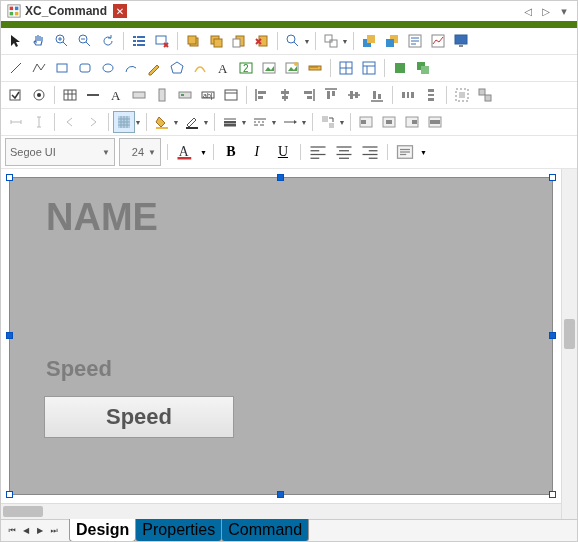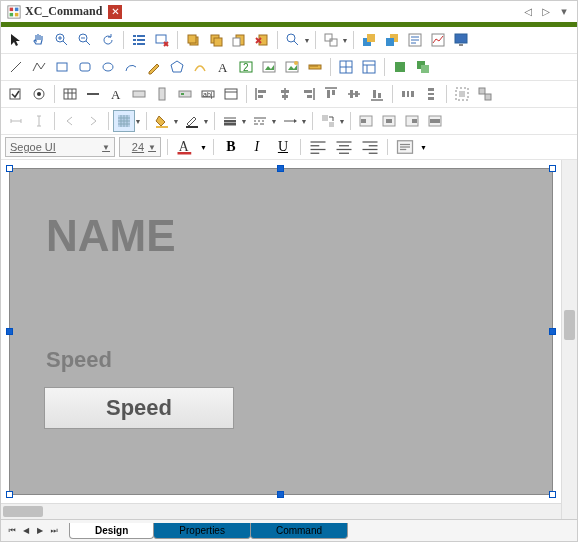--- a/index.html
+++ b/index.html
@@ -1,32 +1,32 @@
 <!DOCTYPE html>
 <html><head>
 <meta charset="utf-8">
 <style>
 * { box-sizing: border-box; margin: 0; padding: 0; }
 body { font-family: "Segoe UI", Tahoma, sans-serif; font-size: 11px; background: #fff; width: 578px; height: 542px; display: flex; flex-direction: column; border: 1px solid #ccc; overflow: hidden; }
-.titlebar { display: flex; align-items: center; padding: 3px 6px; border-bottom: 5px solid #4d7c0f; font-family: Liberation Serif, serif; }
+.titlebar { display: flex; align-items: flex-end; padding: 3px 6px; border-bottom: 7px solid #4d7c0f; }
 .titlebar .appicon { width: 14px; height: 14px; margin-right: 4px; display: inline-flex; }
 .titlebar .title { font-weight: bold; color: #333; font-size: 12px; }
 .titlebar .close { width: 14px; height: 14px; background: #c0392b; margin-left: 6px; display: flex; align-items: center; justify-content: center; color: #fff; font-size: 10px; cursor: pointer; }
 .titlebar .spacer { flex: 1; }
 .titlebar .navarrow { width: 14px; height: 14px; margin-left: 4px; color: #666; display: flex; align-items: center; justify-content: center; cursor: pointer; font-size: 10px; }
 .titlebar .menudots { width: 14px; height: 14px; margin-left: 4px; color: #666; display: flex; align-items: center; justify-content: center; cursor: pointer; }
 
 .toolbar { display: flex; flex-wrap: wrap; padding: 2px 4px; border-bottom: 1px solid #e5e5e5; gap: 1px; align-items: center; }
 .toolbar .tbtn { width: 22px; height: 22px; display: inline-flex; align-items: center; justify-content: center; border: 1px solid transparent; cursor: pointer; }
 .toolbar .sep { width: 1px; height: 18px; background: #d0d0d0; margin: 0 3px; }
 .toolbar .tbtn svg { width: 16px; height: 16px; }
 .toolbar .drop { width: 8px; display: inline-flex; align-items: center; justify-content: center; font-size: 7px; color: #555; margin-left: -2px; }
 
 .fontbar { display: flex; align-items: center; padding: 2px 4px; border-bottom: 1px solid #e5e5e5; gap: 4px; }
-.fontbar .combo { height: 20px; border: 1px solid #bbb; background: #f7f7f7; display: flex; align-items: center; padding: 0 4px; font-size: 11px; color: #666; text-decoration: underline; }
+.fontbar .combo { height: 28px; border: 1px solid #bbb; background: #f7f7f7; display: flex; align-items: center; padding: 0 4px; font-size: 11px; color: #666; }
 .fontbar .combo .val { flex: 1; }
 .fontbar .combo .arr { font-size: 8px; color: #666; margin-left: 4px; }
 .fontbar .fname { width: 110px; }
 .fontbar .fsize { width: 42px; text-align: right; }
 .fontbar .tbtn { width: 22px; height: 20px; display: inline-flex; align-items: center; justify-content: center; border: 1px solid transparent; cursor: pointer; }
 .fontbar .sep { width: 1px; height: 16px; background: #d0d0d0; margin: 0 2px; }
 .fontbar .bold { font-weight: bold; font-family: 'Times New Roman', serif; font-size: 14px; }
 .fontbar .italic { font-style: italic; font-family: 'Times New Roman', serif; font-size: 14px; }
 .fontbar .uline { text-decoration: underline; font-family: 'Times New Roman', serif; font-size: 14px; }
 
@@ -36,30 +36,30 @@
 .scroll-h { position: absolute; left: 0; right: 16px; bottom: 0; height: 16px; background: #f0f0f0; border-top: 1px solid #ddd; }
 .scroll-h .thumb { position: absolute; left: 2px; top: 2px; bottom: 2px; width: 40px; background: #c0c0c0; border-radius: 2px; }
 .canvas-area { position: absolute; left: 0; top: 0; right: 16px; bottom: 16px; padding: 8px; }
 .design-surface { width: 100%; height: 100%; background-color: #b0b0b0; background-image: radial-gradient(#888 0.6px, transparent 0.6px); background-size: 6px 6px; position: relative; border: 1px solid #888; }
 .sel-handle { position: absolute; width: 7px; height: 7px; background: #fff; border: 1px solid #0050c0; }
 .sel-handle.blue { background: #1060d0; }
 .sh-tl { top: -4px; left: -4px; } .sh-tr { top: -4px; right: -4px; } .sh-bl { bottom: -4px; left: -4px; } .sh-br { bottom: -4px; right: -4px; }
 .sh-t { top: -4px; left: 50%; margin-left: -4px; } .sh-b { bottom: -4px; left: 50%; margin-left: -4px; }
 .sh-l { left: -4px; top: 50%; margin-top: -4px; } .sh-r { right: -4px; top: 50%; margin-top: -4px; }
 
-.el-name { position: absolute; left: 36px; top: 18px; font-size: 44px; font-weight: 800; color: #7d7d7d; margin-top: 24px; }
+.el-name { position: absolute; left: 36px; top: 18px; font-size: 38px; font-weight: 800; color: #7d7d7d; }
 .el-cmd { position: absolute; left: 36px; top: 72px; font-size: 22px; font-weight: 700; color: #7d7d7d; }
 .el-btn-on { position: absolute; left: 34px; top: 110px; width: 190px; height: 42px; background: linear-gradient(#f4f4f4,#e2e2e2); border: 1px solid #999; display: flex; align-items: center; justify-content: center; font-size: 22px; font-weight: 700; color: #555; }
 .el-speedlbl { position: absolute; left: 36px; top: 178px; font-size: 22px; font-weight: 700; color: #7d7d7d; }
 .el-btn-speed { position: absolute; left: 34px; top: 218px; width: 190px; height: 42px; background: linear-gradient(#f4f4f4,#e2e2e2); border: 1px solid #999; display: flex; align-items: center; justify-content: center; font-size: 22px; font-weight: 700; color: #555; }
 
 .tabbar { height: 22px; border-top: 1px solid #ccc; display: flex; align-items: center; padding: 0 4px; background: #f5f5f5; }
 .tabbar .navbtn { width: 14px; height: 14px; display: flex; align-items: center; justify-content: center; font-size: 8px; color: #444; cursor: pointer; }
 .tabbar .tabs { display: flex; margin-left: 8px; }
-.tabbar .tab { padding: 2px 25px; font-size: 10px; border: 1px solid #999; border-top: none; background: #fff; margin-right: -1px; cursor: pointer; border-radius: 0 0 4px 4px; position: relative; }
+.tabbar .tab { padding: 2px 6px; font-size: 16px; border: 1px solid #999; border-top: none; background: #fff; margin-right: -1px; cursor: pointer; border-radius: 0 0 4px 4px; position: relative; }
 .tabbar .tab.active { background: #fff; font-weight: bold; z-index: 1; }
 .tabbar .tab:not(.active) { background: #0369a1; }
 </style>
 </head>
 <body>
 
 <div class="titlebar">
   <span class="appicon">
     <svg viewBox="0 0 16 16">
         <rect x="1" y="1" width="14" height="14" fill="#fff" stroke="#888"></rect>

